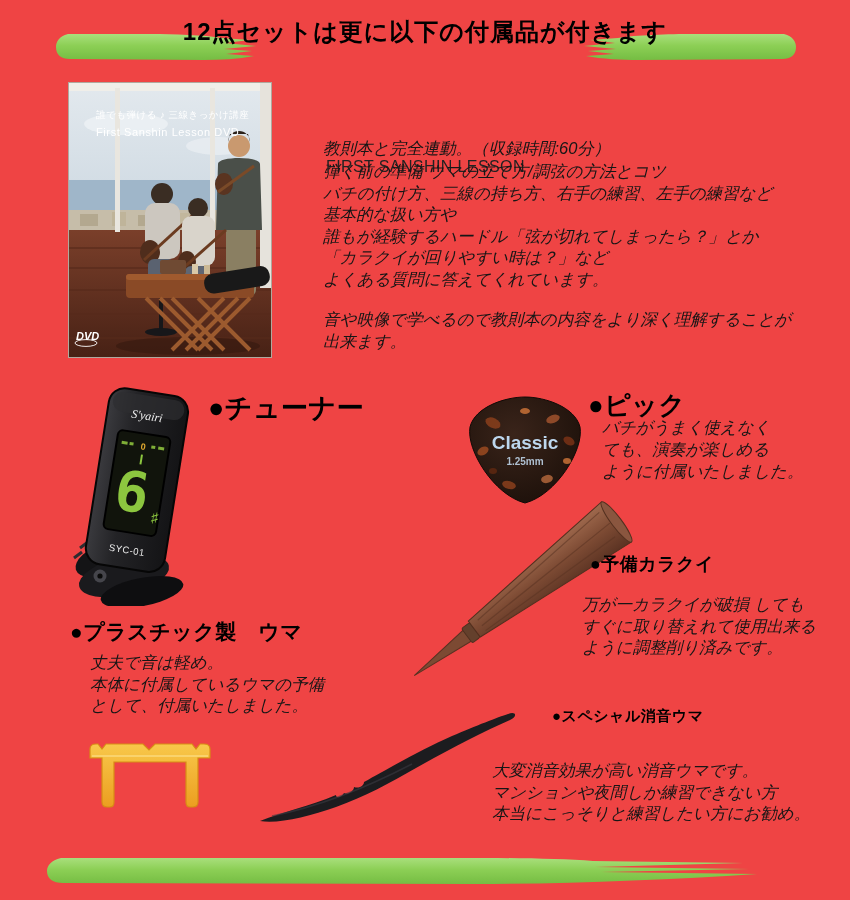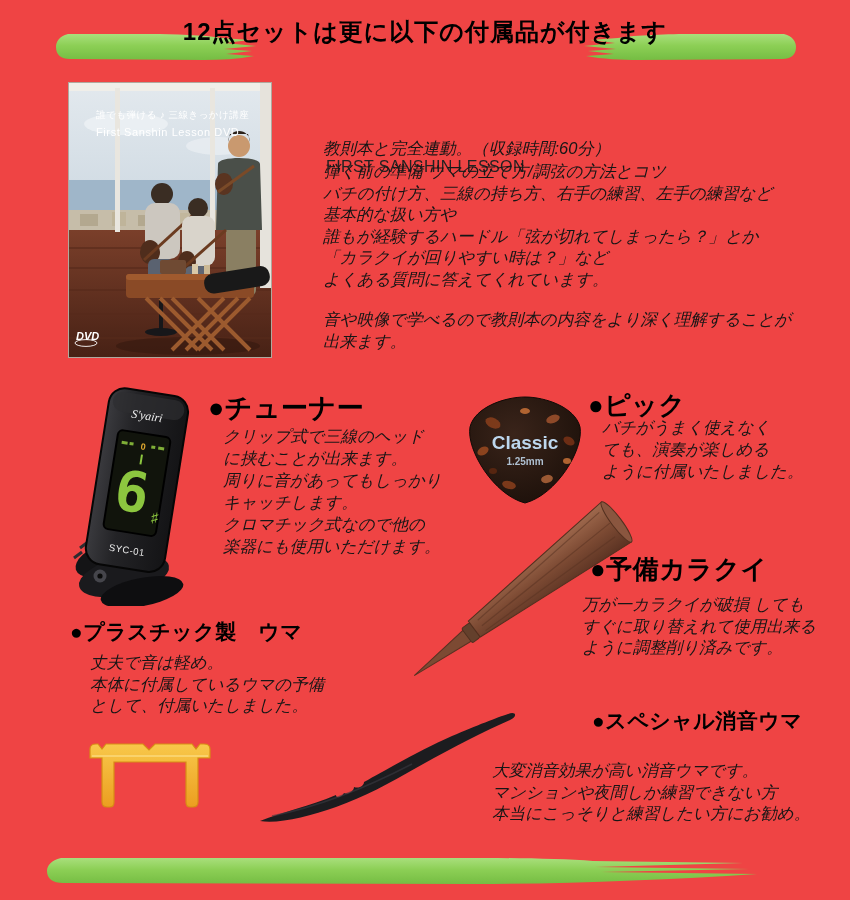--- a/index.html
+++ b/index.html
@@ -154,26 +154,20 @@
       <path d="M55,59 h6 M63,59 h4" stroke="#7fae37" stroke-width="3"></path>
       <path d="M85,59 h4 M92,59 h6" stroke="#7fae37" stroke-width="3"></path>
       <text x="77" y="63" text-anchor="middle" font-size="9" font-weight="bold" fill="#e0a92f">0</text>
       <line x1="77" y1="68" x2="77" y2="78" stroke="#8cc63f" stroke-width="2"></line>
       <text x="73" y="126" text-anchor="middle" font-size="56" font-weight="bold" fill="#8cc63f" font-family="DejaVu Sans Mono, Liberation Mono, monospace">6</text>
       <text x="96" y="133" font-size="14" fill="#8cc63f">♯</text>
       <text x="77" y="168" text-anchor="middle" font-size="9.5" fill="#e9e9e9" letter-spacing="0.5">SYC-01</text>
     </g>
   </svg>
   <div class="sec-heading" style="left:208px;top:390px;font-size:27px">●チューナー</div>
-  <div class="sec-body" style="left:223px;top:425px;line-height:22px">クリップ式で三線のヘッド
-に挟むことが出来ます。
-周りに音があってもしっかり
-キャッチします。
-クロマチック式なので他の
-楽器にも使用いただけます。</div>
 
   <svg class="abs" style="left:463px;top:393px;z-index:1" width="124" height="118" viewBox="0 0 124 118">
     <defs>
       <radialGradient id="pickg" cx="0.4" cy="0.35" r="0.8">
         <stop offset="0" stop-color="#3a241a"></stop>
           <stop offset="1" stop-color="#190e08"></stop>
       </radialGradient>
     </defs>
     <path d="M62,4 C82,4 112,14 117,34 C121,57 93,102 62,110 C31,102 3,57 7,34 C12,14 42,4 62,4 Z" fill="url(#pickg)" stroke="#120a06"></path>
     <g opacity="0.85">
@@ -204,21 +198,21 @@
       </linearGradient>
     </defs>
     <g transform="translate(14,168) rotate(-37)">
       <polygon points="0,12 68,5 68,19" fill="#7c4a33" stroke="#5a3222" stroke-width="1"></polygon>
       <rect x="66" y="3" width="10" height="18" rx="2" fill="#64402c" stroke="#503020"></rect>
       <polygon points="76,1 254,-14 254,36 76,21" fill="url(#woodg)" stroke="#53301f" stroke-width="1"></polygon>
       <ellipse cx="254" cy="11" rx="5" ry="25" fill="#8a563f" stroke="#53301f"></ellipse>
       <path d="M84,6 L246,-7 M84,13 L248,8 M84,19 L244,22" stroke="#5a3322" stroke-width="1.2" opacity="0.55" fill="none"></path>
     </g>
   </svg>
-  <div class="sec-heading" style="left:590px;top:552px;font-size:26px">●予備カラクイ</div>
+  <div class="sec-heading" style="left:590px;top:552px;font-size:18px">●予備カラクイ</div>
   <div class="sec-body" style="left:582px;top:594px;line-height:21.5px">万が一カラクイが破損 しても
 すぐに取り替えれて使用出来る
 ように調整削り済みです。</div>
 
   <div class="sec-heading" style="left:70px;top:618px;font-size:21px">●プラスチック製　ウマ</div>
   <div class="sec-body" style="left:90px;top:652px;line-height:21.5px">丈夫で音は軽め。
 本体に付属しているウマの予備
 として、付属いたしました。</div>
   <svg class="abs" style="left:84px;top:736px;z-index:1" width="134" height="80" viewBox="0 0 134 80">
     <defs>
@@ -233,21 +227,21 @@
     <path d="M8,20 L124,20" stroke="#fbd877" stroke-width="2" opacity="0.8"></path>
   </svg>
 
   <svg class="abs" style="left:252px;top:698px;z-index:1" width="272" height="132" viewBox="0 0 272 132">
     <path d="M8,123 C30,114 58,108 84,97 C84,101 90,99 92,95 C96,97 102,93 102,89
              C108,91 112,87 112,84 C134,72 168,52 200,38 C224,28 246,19 256,16
              C264,13 266,18 258,22 C230,34 196,52 164,70 C138,85 112,99 84,109
              C56,119 26,126 8,123 Z" fill="#1c1c1f"></path>
     <path d="M20,118 C60,110 110,92 160,66" stroke="#3a3a42" stroke-width="1.5" fill="none" opacity="0.6"></path>
   </svg>
-  <div class="sec-heading" style="left:592px;top:707px;font-size:21px">●スペシャル消音ウマ</div>
+  <div class="sec-heading" style="left:552px;top:707px;font-size:15px">●スペシャル消音ウマ</div>
   <div class="sec-body" style="left:492px;top:760px;line-height:21.5px">大変消音効果が高い消音ウマです。
 マンションや夜間しか練習できない方
 本当にこっそりと練習したい方にお勧め。</div>
 
   <svg class="brush" style="left:45px;top:853px" width="722" height="34" viewBox="0 0 722 34">
     <defs>
       <linearGradient id="bg3" x1="0" y1="0" x2="0" y2="1">
         <stop offset="0" stop-color="#a9df7c"></stop>
           <stop offset="0.45" stop-color="#8ccf55"></stop>
         <stop offset="1" stop-color="#75bd43"></stop>

